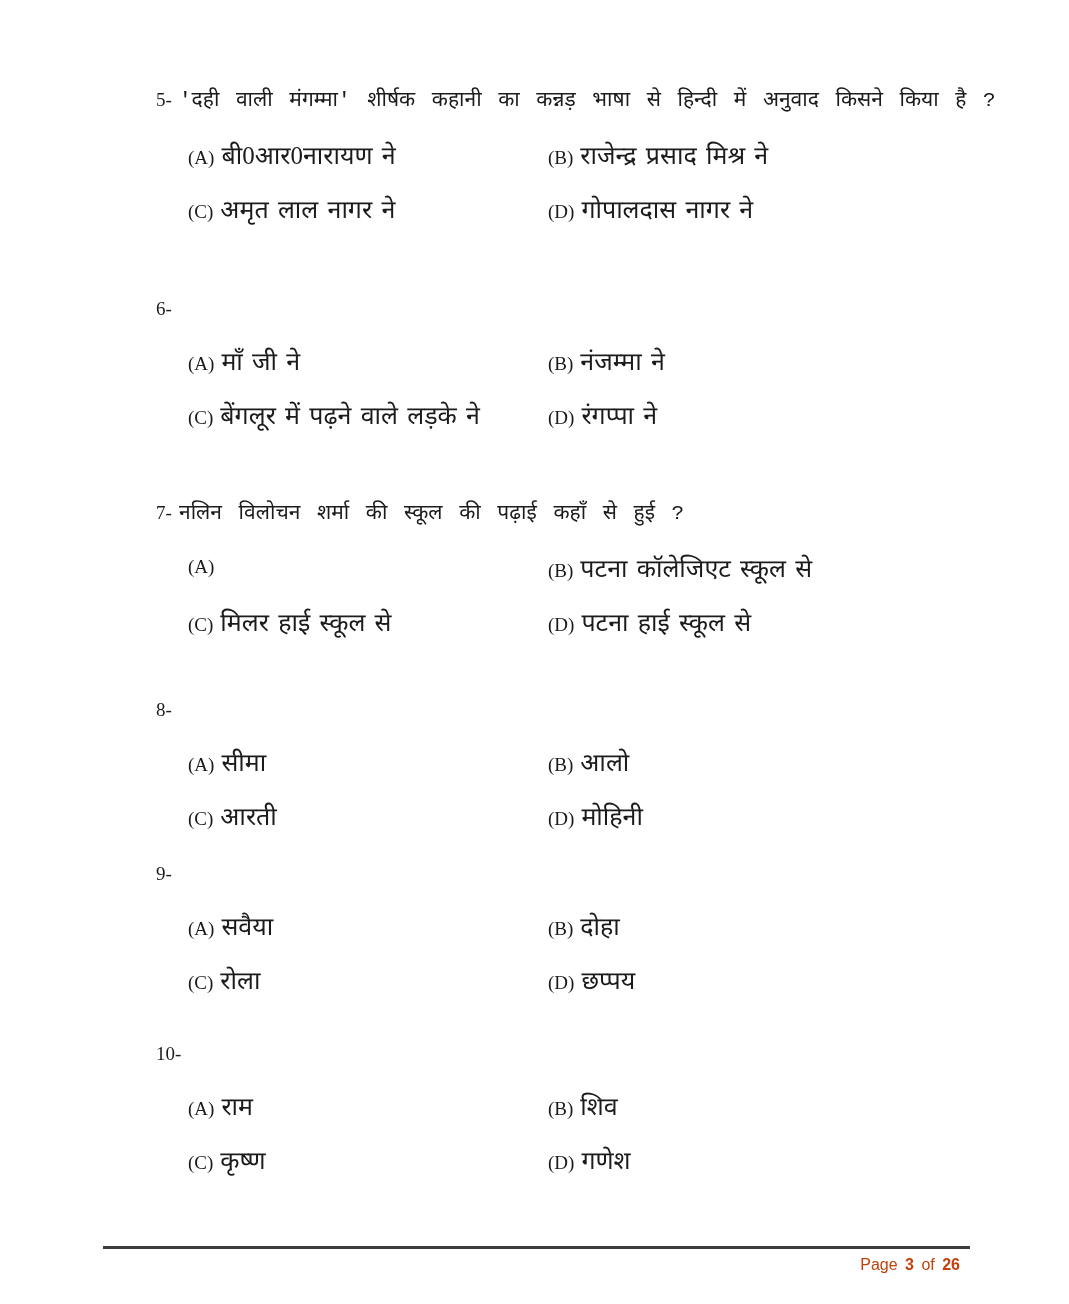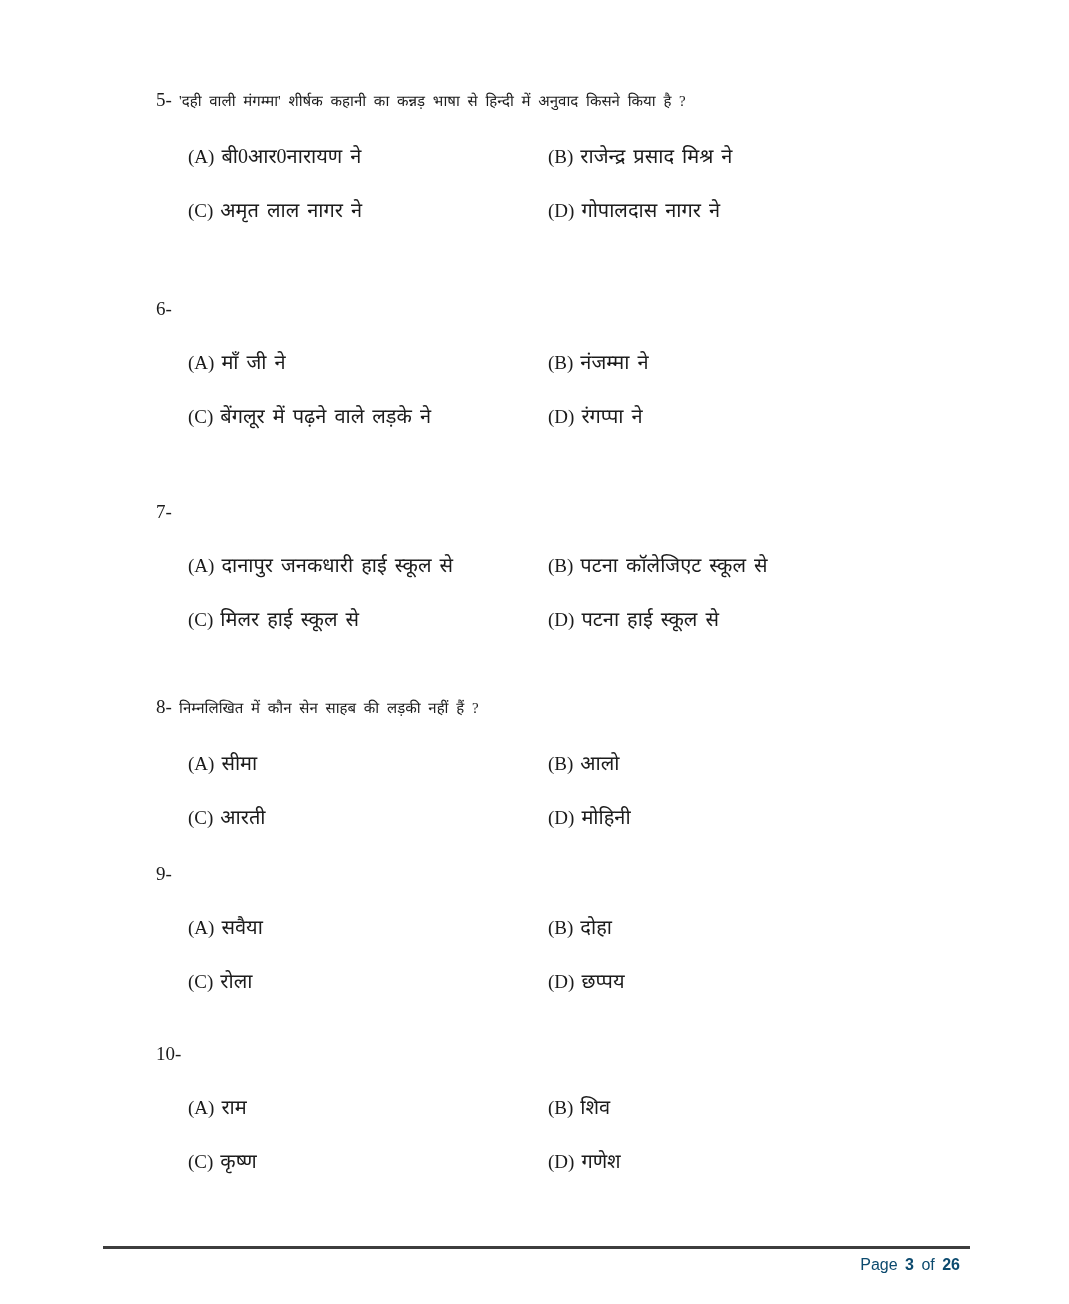--- a/index.html
+++ b/index.html
@@ -23,44 +23,45 @@
     display: flex;
     align-items: baseline;
   }
   .q-num {
     font-family: "Liberation Serif", serif;
     font-size: 19px;
     min-width: 23px;
     white-space: nowrap;
   }
   .q-text {
-    font-size: 15px;
+    font-size: 21px;
     line-height: 26px;
     word-spacing: 4px;
     white-space: nowrap;
+    font-family: Liberation Mono, monospace;
   }
   .options-grid {
     display: grid;
     grid-template-columns: 360px auto;
     margin-left: 32px;
     margin-top: 29px;
     row-gap: 28px;
   }
   .option {
     display: flex;
     align-items: baseline;
     white-space: nowrap;
   }
   .opt-label {
     font-family: "Liberation Serif", serif;
     font-size: 19px;
     margin-right: 7px;
   }
   .opt-text {
-    font-size: 20px;
+    font-size: 25px;
     line-height: 26px;
     word-spacing: 3px;
   }
   
   .qb-0 { margin-bottom: 75px; }
   .qb-1 { margin-bottom: 72px; }
   .qb-2 { margin-bottom: 63px; }
   .qb-3 { margin-bottom: 33px; }
   .qb-4 { margin-bottom: 49px; }
   .qb-5 { margin-bottom: 12px; }
@@ -69,21 +70,21 @@
     position: absolute;
     left: 103px;
     top: 1246px;
     width: 867px;
     border-top: 3px solid #3d3d3d;
   }
   .footer-text {
     text-align: right;
     font-family: "Liberation Sans", sans-serif;
     font-size: 16px;
-    color: #0c4a6e;
+    color: #c2410c;
     padding-top: 7px;
     padding-right: 10px;
   }
   .footer-text .bold { font-weight: bold; }
   .footer-text span { margin-left: 3px; }
   .footer-text span:first-child { margin-left: 0; }
 </style>
 </head>
 <body>
 
@@ -134,45 +135,44 @@
       <div class="option">
         <span class="opt-label">(D)</span>
         <span class="opt-text">रंगप्पा ने</span>
       </div>
     </div>
   </div>
 
   <div class="question-block qb-2">
     <div class="question-line">
       <span class="q-num">7-</span>
-    </div>
-    <div class="options-grid">
-      <div class="option">
-        <span class="opt-label">(A)</span>
-        <span class="opt-text">दानापुर जनकधारी हाई स्कूल से</span>
+      <span class="q-text">नलिन विलोचन शर्मा की स्कूल की पढ़ाई कहाँ से हुई ?</span>
+    </div>
+    <div class="options-grid">
+      <div class="option">
+        <span class="opt-label">(A)</span>
       </div>
       <div class="option">
         <span class="opt-label">(B)</span>
         <span class="opt-text">पटना कॉलेजिएट स्कूल से</span>
       </div>
       <div class="option">
         <span class="opt-label">(C)</span>
         <span class="opt-text">मिलर हाई स्कूल से</span>
       </div>
       <div class="option">
         <span class="opt-label">(D)</span>
         <span class="opt-text">पटना हाई स्कूल से</span>
       </div>
     </div>
   </div>
 
   <div class="question-block qb-3">
     <div class="question-line">
       <span class="q-num">8-</span>
-      <span class="q-text">निम्नलिखित में कौन सेन साहब की लड़की नहीं हैं ?</span>
     </div>
     <div class="options-grid">
       <div class="option">
         <span class="opt-label">(A)</span>
         <span class="opt-text">सीमा</span>
       </div>
       <div class="option">
         <span class="opt-label">(B)</span>
         <span class="opt-text">आलो</span>
       </div>

